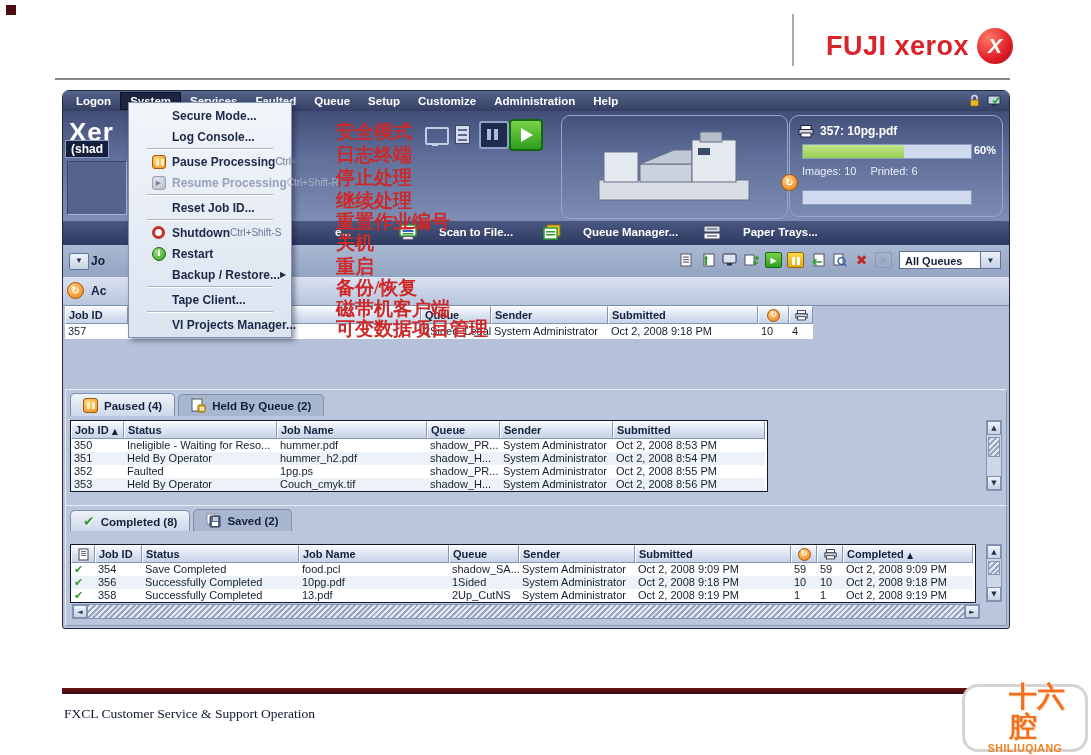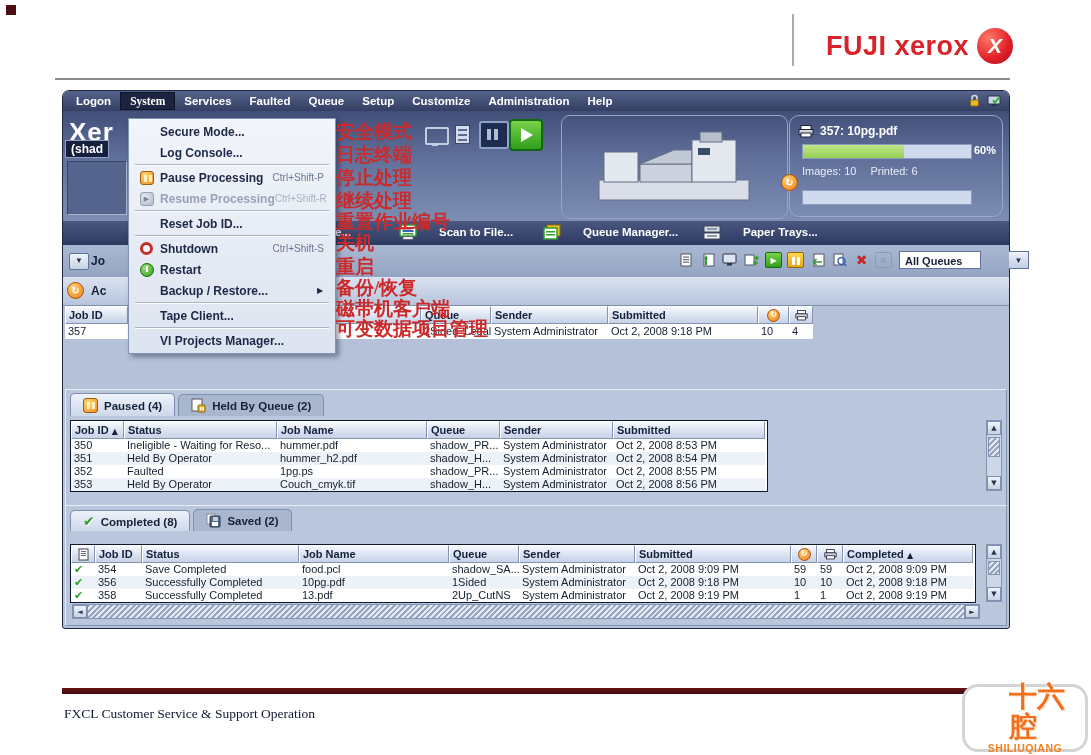--- a/index.html
+++ b/index.html
@@ -20,21 +20,21 @@
 
   
   .app{left:62px;top:90px;width:946px;height:537px;background:#b4c1d8;
        border:1px solid #1e2844;border-radius:7px 7px 3px 3px;}
 
   
   .menubar{position:absolute;left:0;top:0;width:100%;height:20px;
     background:linear-gradient(180deg,#56638a,#333f63);
     border-radius:6px 6px 0 0;display:flex;align-items:center;padding-left:4px;box-sizing:border-box;}
   .mb-item{color:#fff;font-weight:bold;font-size:11.5px;padding:0 9px;line-height:18px;white-space:nowrap;}
-  .mb-item.sel{background:#1c2440;border:1px solid #0d1328;line-height:16px;font-family:Liberation Serif, serif;}
+  .mb-item.sel{background:#1c2440;border:1px solid #0d1328;line-height:16px;}
   .mb-right{position:absolute;right:8px;top:3px;display:flex;gap:7px;align-items:center;}
 
   
   .banner{position:absolute;left:0;top:20px;width:100%;height:110px;
     background:linear-gradient(180deg,#404e78 0%,#5f6e98 40%,#7e8db2 100%);}
   .xerox-frag{position:absolute;left:6px;top:6px;color:#fff;font-weight:bold;font-size:26px;letter-spacing:1px;}
   .host-box{position:absolute;left:2px;top:29px;background:#141f3c;border:1px solid #90a0c4;
     color:#fff;font-weight:bold;font-size:12px;padding:1px 5px;}
   .recess{position:absolute;left:4px;top:50px;width:58px;height:52px;background:#55648c;
     border:1px solid;border-color:#36456a #a8b4d0 #a8b4d0 #36456a;}
@@ -82,21 +82,21 @@
   .jm-frag{position:absolute;left:28px;top:9px;font-weight:bold;font-size:12px;color:#15203a;}
   .jm-icons{position:absolute;left:614px;top:7px;display:flex;gap:5px;}
   .jmi{width:17px;height:16px;display:flex;align-items:center;justify-content:center;}
   .jmi-release{background:linear-gradient(180deg,#7ad148,#2f9e1e);border:1px solid #156a10;border-radius:2px;
     color:#fff;font-size:8px;box-sizing:border-box;}
   .jmi-hold{background:linear-gradient(180deg,#ffd84a,#eaa814);border:1px solid #8a6a08;border-radius:2px;box-sizing:border-box;position:relative;}
   .jmi-hold i{position:absolute;top:4px;width:3px;height:8px;background:#fff;}
   .jmi-hold i.l{left:4px}.jmi-hold i.r{left:9px}
   .jmi-cancel{color:#c42a2a;font-size:14px;font-weight:bold;font-family:"DejaVu Sans",sans-serif;}
   .jmi-delete{border:1px solid #8e9ab0;border-radius:2px;color:#8e9ab0;font-size:10px;box-sizing:border-box;}
-  .queue-filter{position:absolute;left:836px;top:6px;display:flex;gap:28px;}
+  .queue-filter{position:absolute;left:836px;top:6px;display:flex;}
   .qf-field{width:82px;height:18px;background:#fff;border:1px solid #61719a;
     font-weight:bold;font-size:11px;color:#15203a;line-height:18px;padding:0 5px;box-sizing:border-box;}
   .qf-btn{width:20px;height:18px;background:linear-gradient(#eef2fa,#c2cee2);
     border:1px solid #61719a;border-left:none;color:#24304e;font-size:8px;text-align:center;line-height:17px;box-sizing:border-box;}
 
   
   .active-strip{position:absolute;left:0;top:186px;width:100%;height:29px;
     background:linear-gradient(180deg,#dbe3f2,#b7c4dc);border-bottom:1px solid #7e8eae;box-sizing:border-box;}
   .as-frag{position:absolute;left:28px;top:7px;font-weight:bold;font-size:12px;color:#15203a;}
   .as-badge{position:absolute;left:4px;top:5px;}
@@ -135,23 +135,23 @@
   .sbtn{height:14px;background:linear-gradient(#f0f4fa,#c6d2e4);border:1px solid #7e8eae;
     color:#2a3450;font-size:7px;line-height:12px;text-align:center;box-sizing:border-box;flex:none;
     font-family:"DejaVu Sans",sans-serif;}
   .vtrack{flex:1;position:relative;}
   .vthumb{position:absolute;left:1px;right:1px;top:2px;height:20px;border:1px solid #8494b2;box-sizing:border-box;}
   .hscroll{position:absolute;height:15px;display:flex;border:1px solid #8494b2;background:#cdd7e8;box-sizing:border-box;}
   .hscroll .sbtn{width:14px;height:100%;}
   .htrack{flex:1;border-left:1px solid #8494b2;border-right:1px solid #8494b2;}
 
   
-  .sysmenu{position:absolute;left:128px;top:118px;width:208px;z-index:50;
+  .sysmenu{position:absolute;left:128px;top:102px;width:164px;z-index:50;
     background:linear-gradient(180deg,#f2f5fa,#dce4f0);border:1px solid #8494b4;
-    box-shadow:3px 3px 5px rgba(10,16,40,.4);padding:2px 4px;box-sizing:border-box;}
+    box-shadow:3px 3px 5px rgba(10,16,40,.4);padding:2px 16px;box-sizing:border-box;}
   .mitem{height:21px;display:flex;align-items:center;}
   .mi-icon{width:27px;display:flex;align-items:center;justify-content:center;flex:none;}
   .mi-label{flex:1;font-size:12px;font-weight:bold;color:#1c2848;white-space:nowrap;}
   .mitem.dis .mi-label{color:#98a2b8;}
   .mi-short{font-size:10px;color:#6a7894;padding-right:7px;white-space:nowrap;}
   .mitem.dis .mi-short{color:#a8b0c2;}
   .mi-sub{width:14px;font-size:8px;color:#1c2848;font-family:"DejaVu Sans",sans-serif;}
   .msep{height:1px;background:#a8b4ca;border-bottom:1px solid #fff;margin:1px 2px;}
   .mi-pause-ic{width:14px;height:14px;border-radius:3px;position:relative;
     background:radial-gradient(circle at 35% 30%,#ffd87a,#f09020);border:1px solid #a05c08;box-sizing:border-box;}

